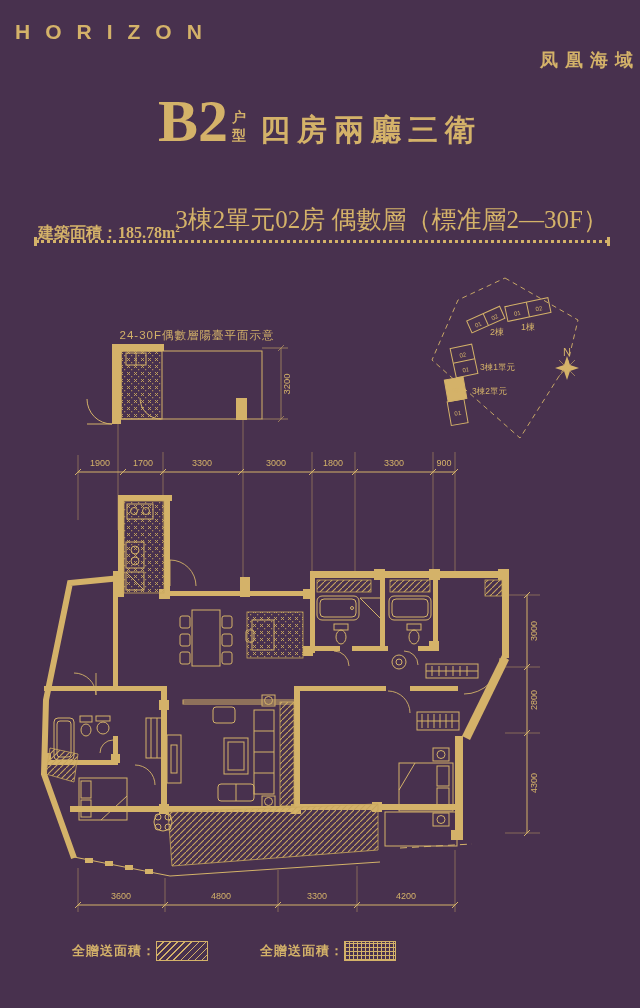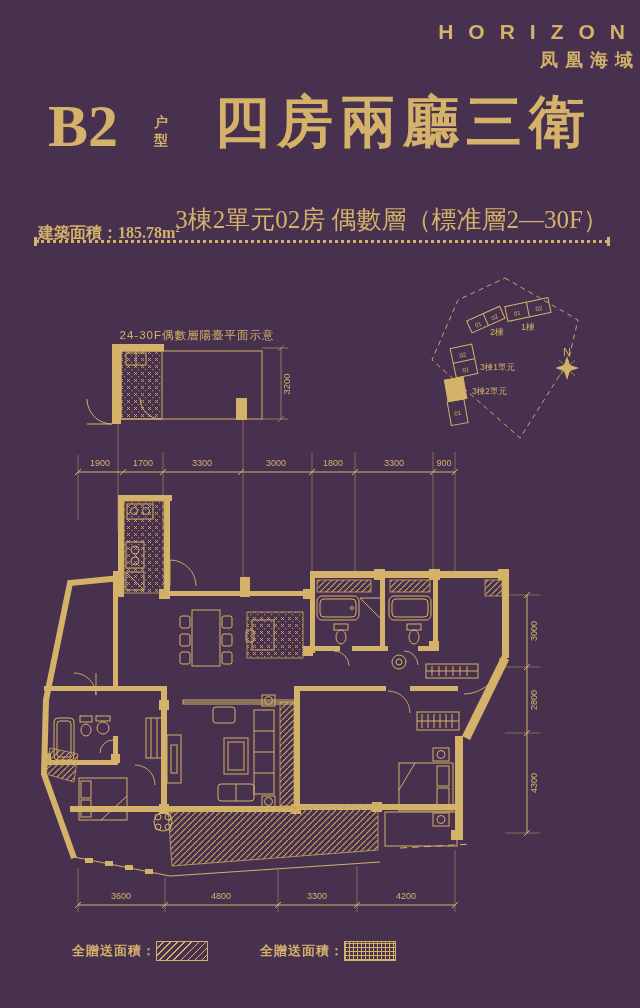--- a/index.html
+++ b/index.html
@@ -1,29 +1,29 @@
 <!DOCTYPE html>
 <html><head>
 <meta charset="utf-8">
 <style>
   :root{ --gold:#d4b269; --bg:#48314e; }
   html,body{margin:0;padding:0;background:#2a1c30;}
   .stage{position:relative;width:640px;height:1008px;background:var(--bg);overflow:hidden;
          font-family:"Liberation Serif",serif;color:var(--gold);}
-  .logo{position:absolute;top:20px;left:0;width:100%;text-align:right;
+  .logo{position:absolute;top:20px;left:0;width:100%;text-align:left;
         font-family:"Liberation Sans",sans-serif;font-weight:bold;font-size:21px;
         letter-spacing:15px;text-indent:15px;color:var(--gold);}
   .brand-cn{position:absolute;top:48px;left:0;width:100%;text-align:right;
         font-size:18px;font-weight:bold;letter-spacing:7px;text-indent:7px;color:var(--gold);}
   .title-row{position:absolute;top:94px;left:0;width:100%;display:flex;
-        justify-content:center;align-items:flex-end;gap:32px;}
+        justify-content:center;align-items:flex-end;}
   .title-code{font-size:60px;font-weight:bold;line-height:0.9;}
   .title-suffix{display:flex;flex-direction:column;font-size:14px;font-weight:bold;
         line-height:1.25;margin:0 14px 4px 4px;}
-  .title-rooms{font-size:56px;font-weight:bold;letter-spacing:7px;line-height:1;
+  .title-rooms{font-size:30px;font-weight:bold;letter-spacing:7px;line-height:1;
         padding-bottom:3px;}
   .info{position:absolute;left:36px;top:184px;width:572px;height:56px;
         border-bottom:3px dotted var(--gold);}
   .info-end{position:absolute;bottom:-6px;width:3px;height:9px;background:var(--gold);}
   .info-end.l{left:-2px}.info-end.r{right:-2px}
   .info-left{position:absolute;left:2px;top:2px;font-size:16px;font-weight:bold;line-height:1.55;margin-top:35px;}
   .info-left sup{font-size:9px;}
   .info-right{position:absolute;right:0;bottom:4px;font-size:25px;font-weight:normal;white-space:nowrap;margin-left:40px;}
   .legend{position:absolute;left:72px;top:941px;display:flex;align-items:center;
         font-family:"Liberation Sans",sans-serif;font-size:13px;font-weight:bold;}

